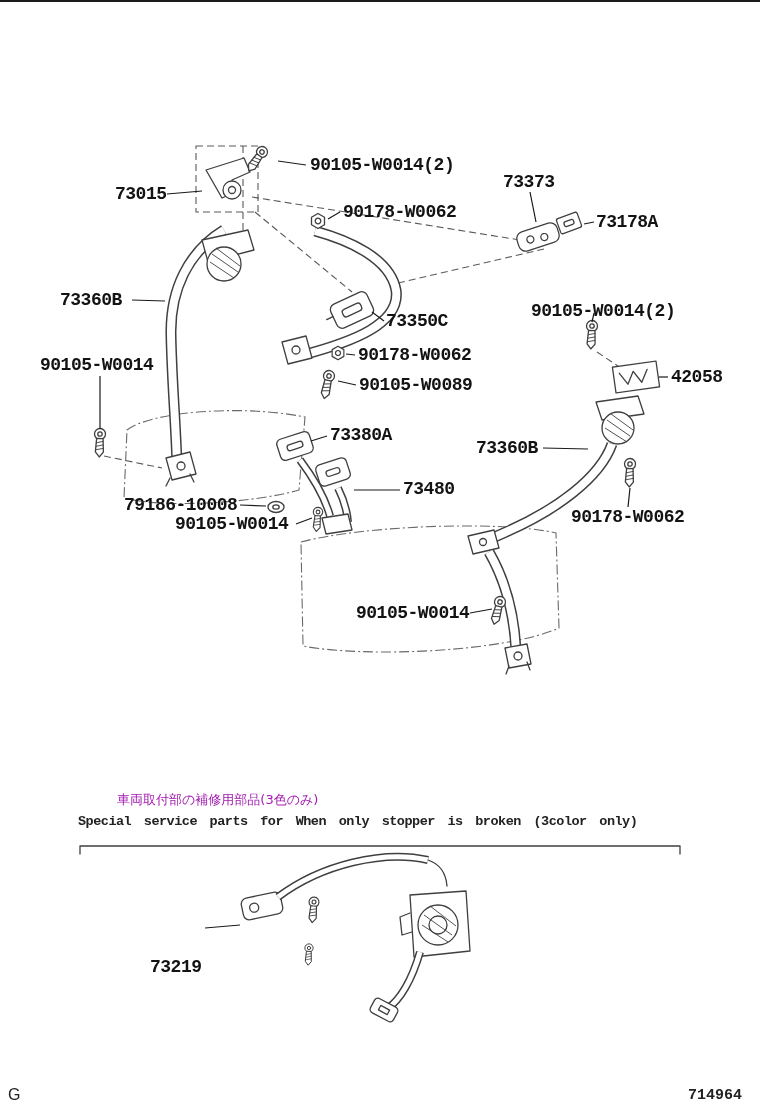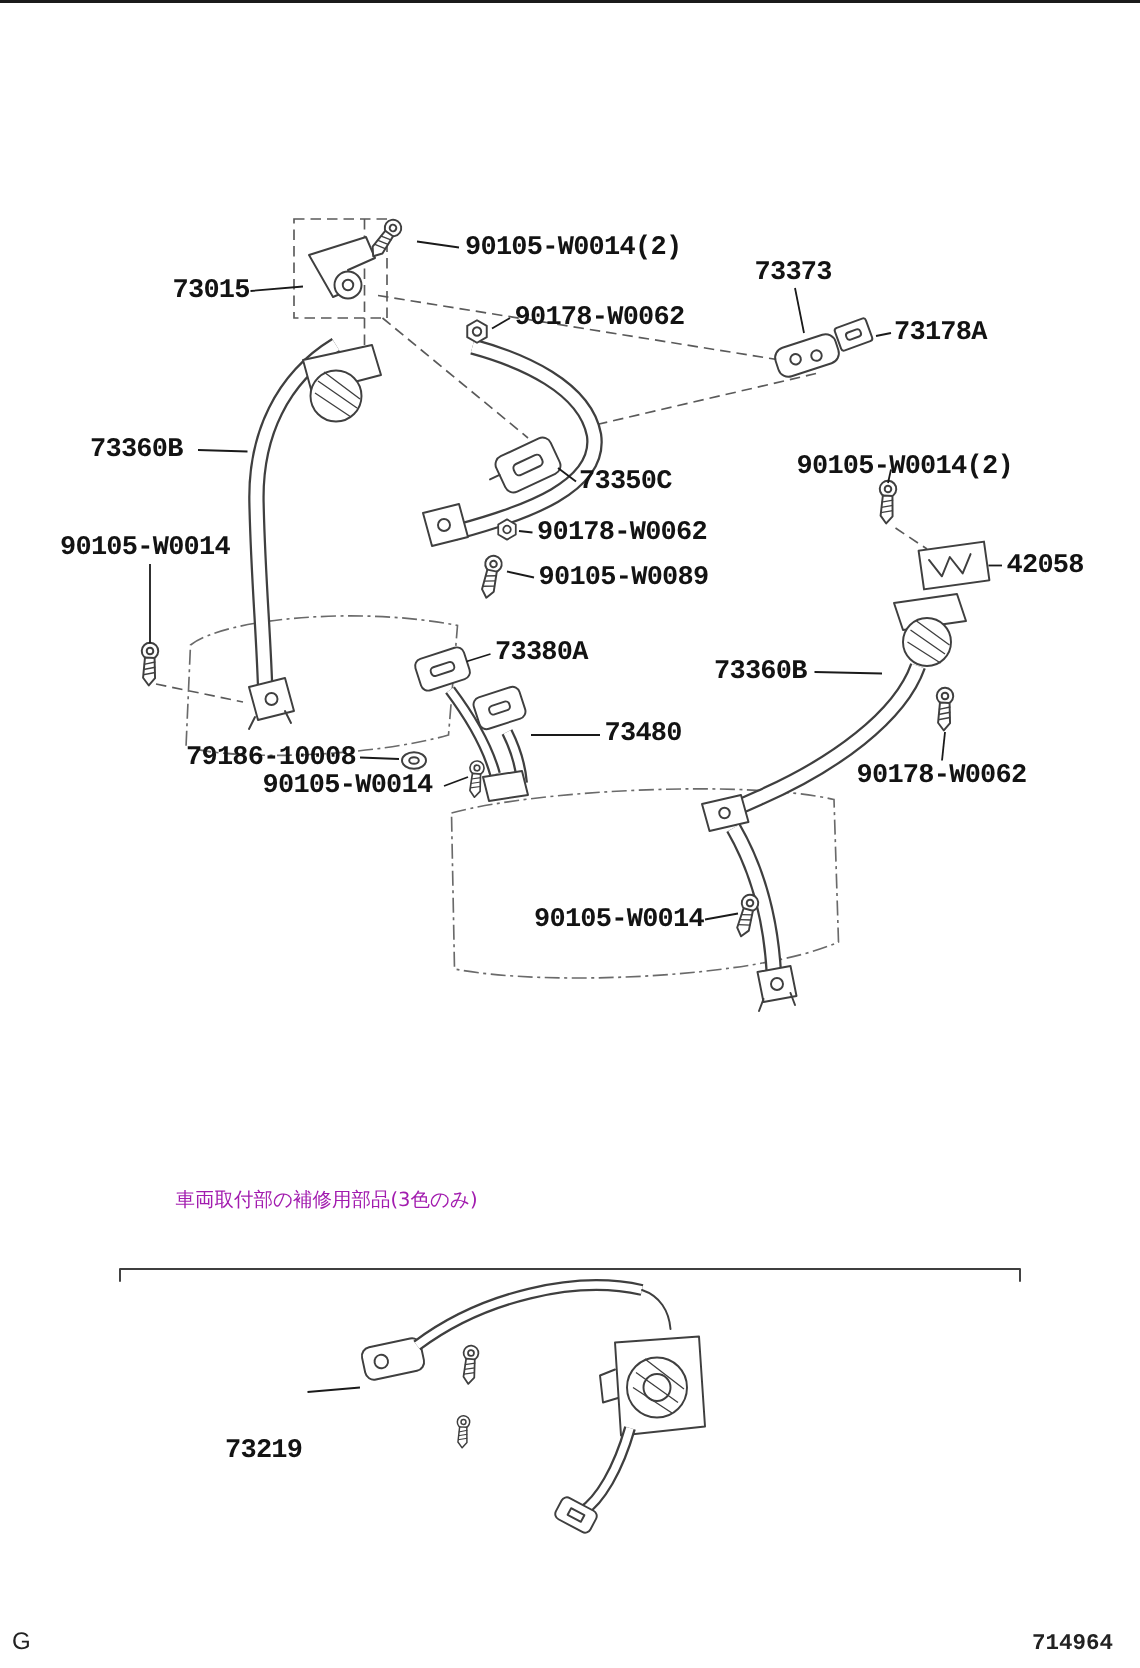--- a/index.html
+++ b/index.html
@@ -222,15 +222,16 @@
   <div class="plabel" style="left:330px; top:426px;">73380A</div>
   <div class="plabel" style="left:476px; top:439px;">73360B</div>
   <div class="plabel" style="left:403px; top:480px;">73480</div>
   <div class="plabel" style="left:124px; top:496px;">79186-10008</div>
   <div class="plabel" style="left:175px; top:515px;">90105-W0014</div>
   <div class="plabel" style="left:571px; top:508px;">90178-W0062</div>
   <div class="plabel" style="left:356px; top:604px;">90105-W0014</div>
   <div class="plabel" style="left:150px; top:958px;">73219</div>
 
   <div class="note-jp">車両取付部の補修用部品(3色のみ)</div>
+  <div class="note-en">Special  service  parts  for  When  only  stopper  is  broken  (3color only)</div>
   <div class="footer-g">G</div>
   <div class="footer-num">714964</div>
 </div>
 
 </body></html>

